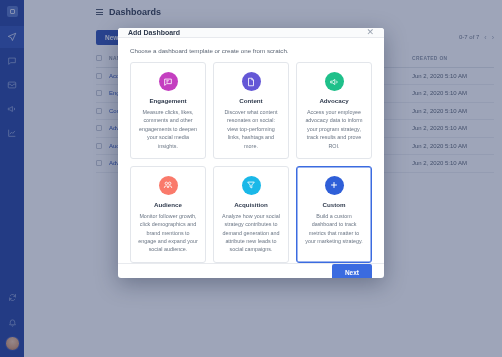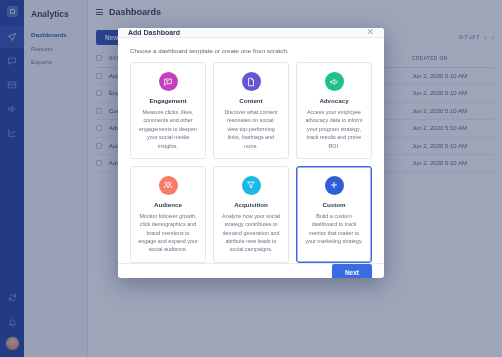--- a/index.html
+++ b/index.html
@@ -191,26 +191,20 @@
           <svg width="9" height="9" viewBox="0 0 24 24" fill="none" stroke="#b8c5e8" stroke-width="2" stroke-linejoin="round">
               <path d="M18 16V11a6 6 0 10-12 0v5l-2 2h16l-2-2z"></path>
               <path d="M10 20a2 2 0 004 0"></path>
             </svg>
         </span>
       </div>
       <div class="avatar"></div>
     </div>
   </div>
 
-  <div class="subnav">
-    <div class="subnav-title">Analytics</div>
-    <div class="subnav-item active">Dashboards</div>
-    <div class="subnav-item">Reports</div>
-    <div class="subnav-item">Exports</div>
-  </div>
 
   <div class="main">
     <div class="topbar">
       <div class="hamburger">
           <span></span>
           <span></span>
           <span></span>
         </div>
       <div class="page-title">Dashboards</div>
     </div>

